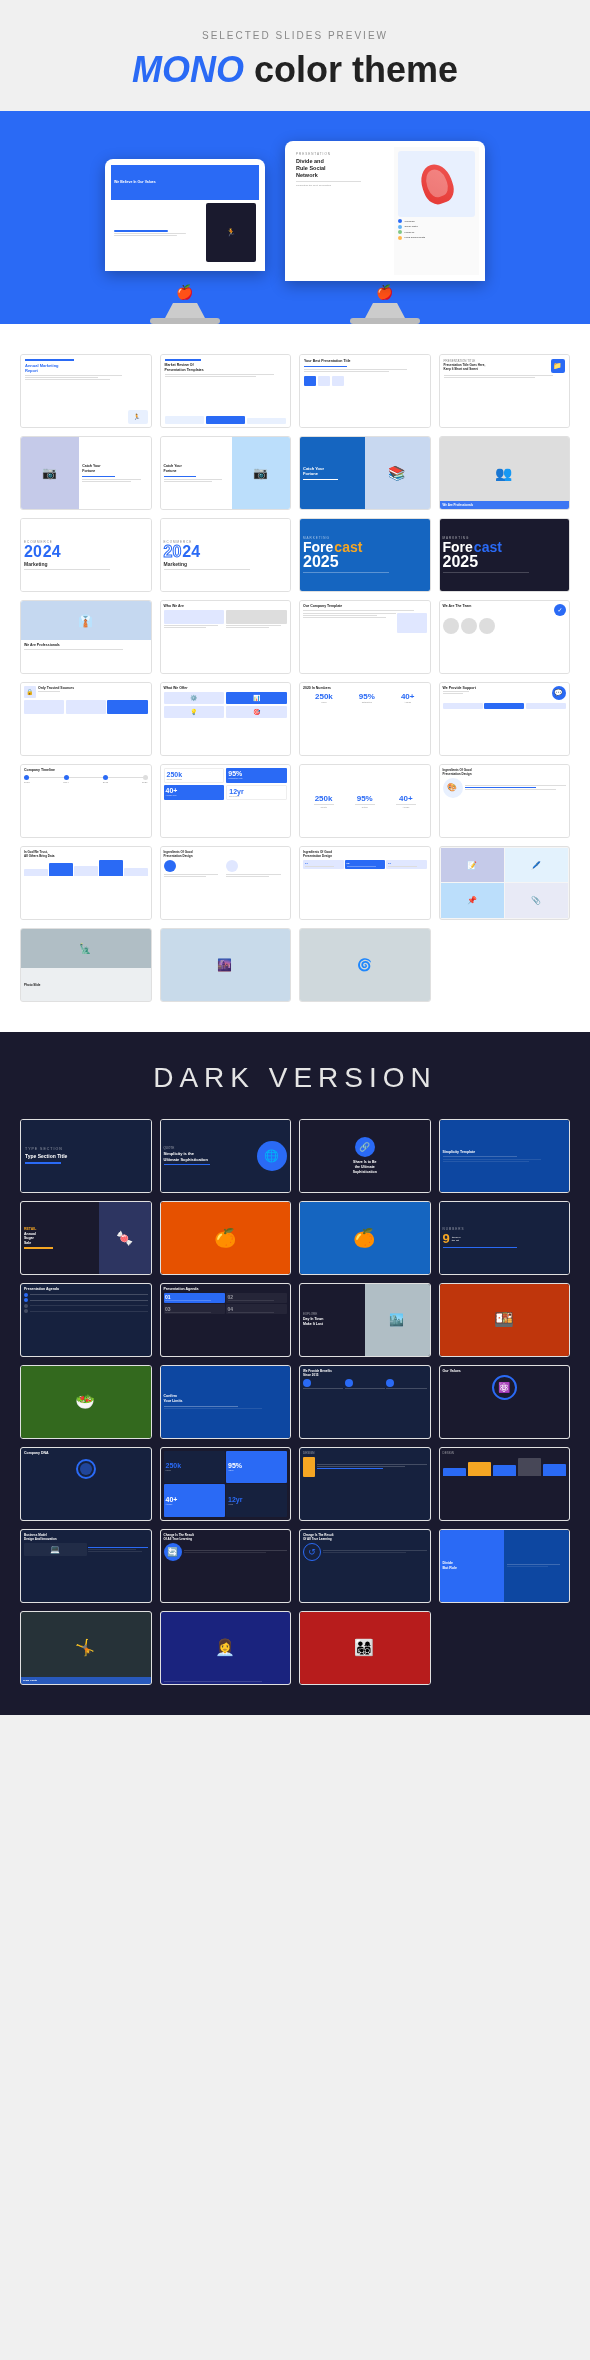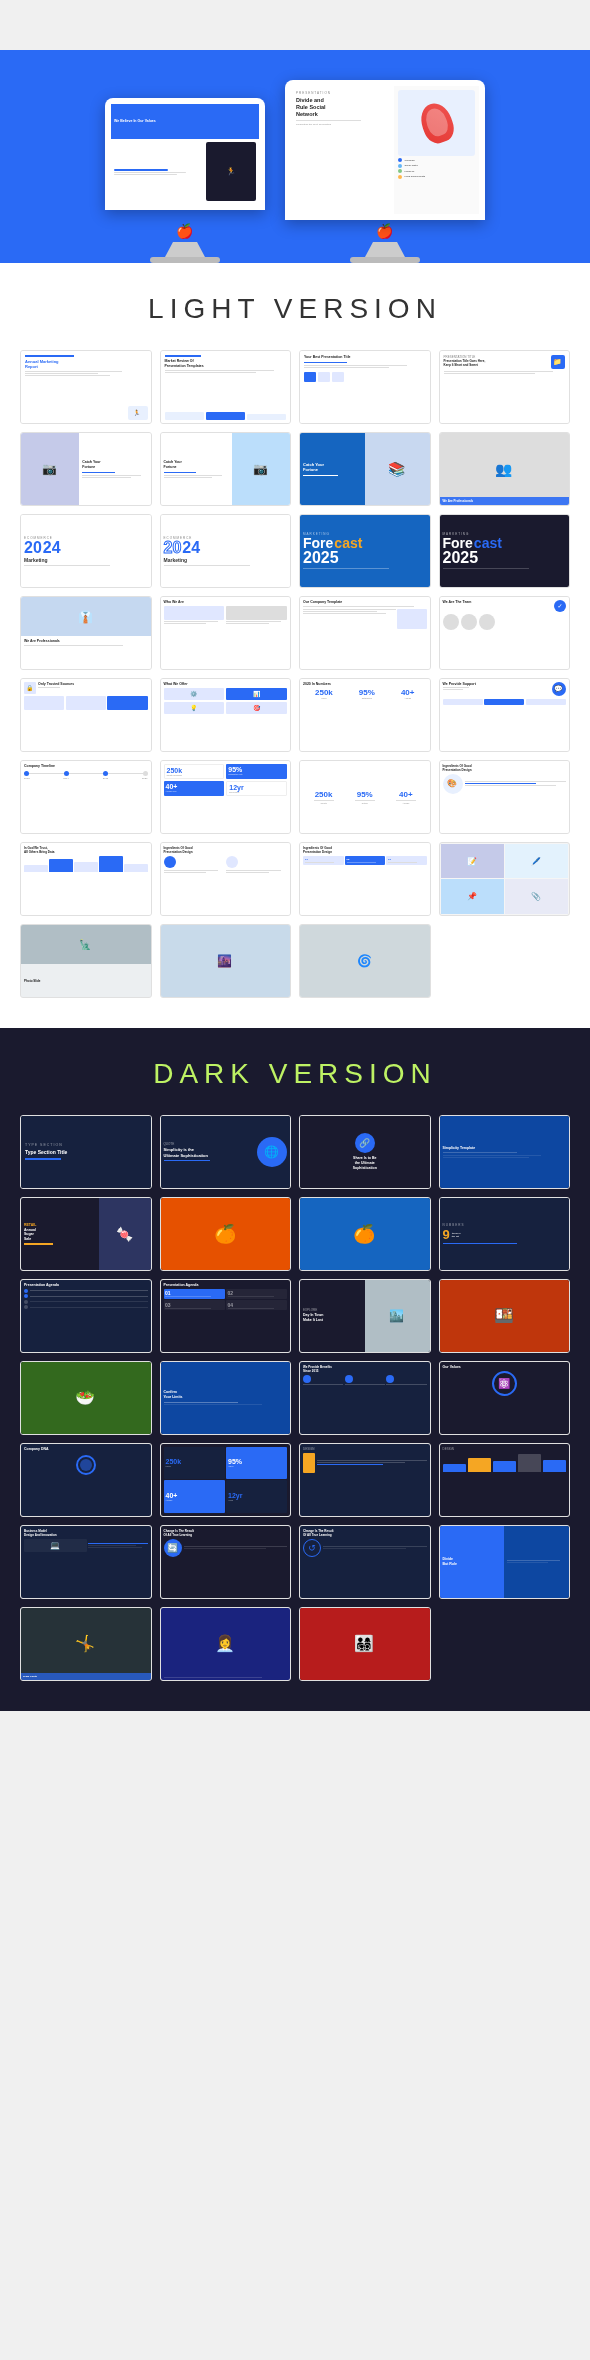--- a/index.html
+++ b/index.html
@@ -114,27 +114,31 @@
       position: relative;
       border: 1px solid #e0e0e0;
     }
 
     
     .dark-section {
       background: #1a1a2e;
       padding: 30px 20px;
     }
     .dark-section .section-title {
-      color: #bef264;
+      color: #e5e5e5;
     }
   </style>
 </head>
 <body>
 
 <div class="header-section">
+  <div class="selected-label">SELECTED SLIDES PREVIEW</div>
+  <div class="main-title">
+    <span class="mono">MONO</span><span> color theme</span>
+  </div>
 </div>
 
 <div class="hero-section">
 
   <div>
     <div class="monitor monitor-small">
       <div class="monitor-screen">
         <div style="width:100%;height:100%;background:#e8eef8;position:relative;overflow:hidden;">
           <div style="background:#2a6af5;height:35%;width:100%;display:flex;align-items:center;padding:3px;">
             <div style="color:white;font-size:3.5px;font-weight:bold;line-height:1.4;">We Believe In Our Values</div>
@@ -196,21 +200,20 @@
         </div>
       </div>
     </div>
     <div class="apple-logo">🍎</div>
     <div class="monitor-stand"></div>
     <div class="monitor-base"></div>
   </div>
 </div>
 
 <div class="section-wrapper">
-  <div class="section-title">LIGHT VERSION</div>
 
   <div class="slide-grid">
 
     <div class="slide-thumb">
       <div style="width:100%;height:100%;background:white;padding:4px;position:relative;">
         <div style="background:#2a6af5;height:2px;width:40%;margin-bottom:2px;"></div>
         <div style="font-size:4px;font-weight:bold;color:#2a6af5;line-height:1.3;">Annual Marketing<br>Report</div>
         <div style="background:#ddd;height:1px;width:80%;margin-top:2px;"></div>
         <div style="background:#ddd;height:1px;width:60%;margin-top:1px;"></div>
         <div style="background:#ddd;height:1px;width:70%;margin-top:1px;"></div>

